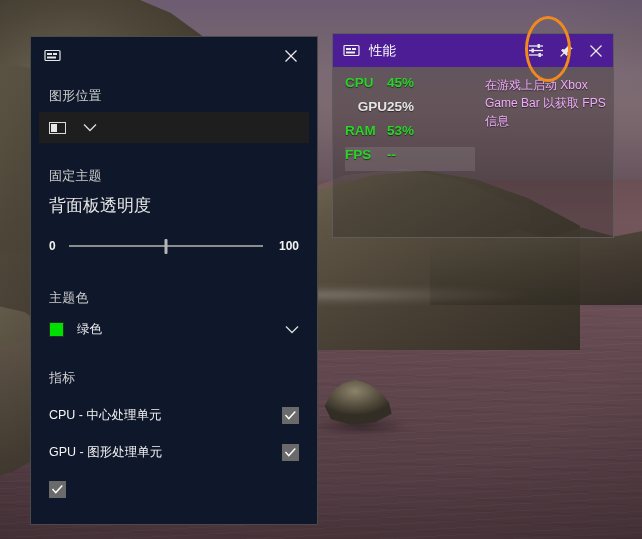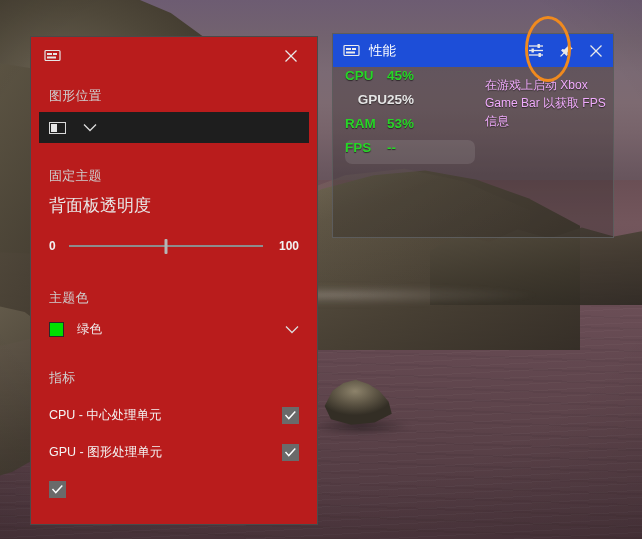--- a/index.html
+++ b/index.html
@@ -124,21 +124,21 @@
   .wp-vignette {
     position: absolute; inset: 0;
     background: radial-gradient(ellipse 120% 110% at 50% 40%, rgba(0,0,0,0) 45%, rgba(0,0,0,.28) 100%);
   }
 
   
   .settings-panel {
     position: absolute;
     left: 30px; top: 36px;
     width: 288px; height: 489px;
-    background: #b91c1c;
+    background: #0f172a;
     border: 1px solid #4a4a4a;
     color: #ffffff;
     overflow: hidden;
   }
   .sp-header {
     position: relative;
     height: 38px;
     display: flex; align-items: center;
   }
   .sp-header-icon {
@@ -254,21 +254,21 @@
   
   .perf-panel {
     position: absolute;
     left: 332px; top: 33px;
     width: 282px; height: 205px;
     border: 1px solid #5c5c5c;
     overflow: hidden;
   }
   .perf-header {
     height: 33px;
-    background: #1d4ed8;
+    background: #4c1d95;
     display: flex; align-items: center;
     position: relative;
   }
   .perf-header-icon {
     margin-left: 10px;
     width: 18px; height: 14px;
     display: flex; align-items: center;
     color: #ededed;
   }
   .perf-title {
@@ -287,34 +287,33 @@
     cursor: pointer;
   }
   .perf-body {
     position: relative;
     height: 171px;
     background: rgba(30,28,26,0.26);
     padding: 10px 0 0 0;
   }
   .perf-stats {
     position: absolute;
-    left: 12px; top: 1px;
+    left: 12px; top: 8px;
     width: 130px;
   }
   .perf-stat {
     display: flex; align-items: baseline;
     height: 24px;
     font-size: 13.5px;
     font-weight: bold;
     color: #27d527;
     text-shadow: 0 1px 1px rgba(0,0,0,.55);
   }
   .perf-stat.highlight {
     background: rgba(255,255,255,0.10);
-    border-radius: 7px;
   }
   .perf-stat-name { width: 42px; }
   .perf-stat-val { }
   .perf-msg {
     position: absolute;
     left: 152px; top: 9px;
     width: 124px;
     font-size: 12px;
     line-height: 18px;
     color: #f0abfc;

